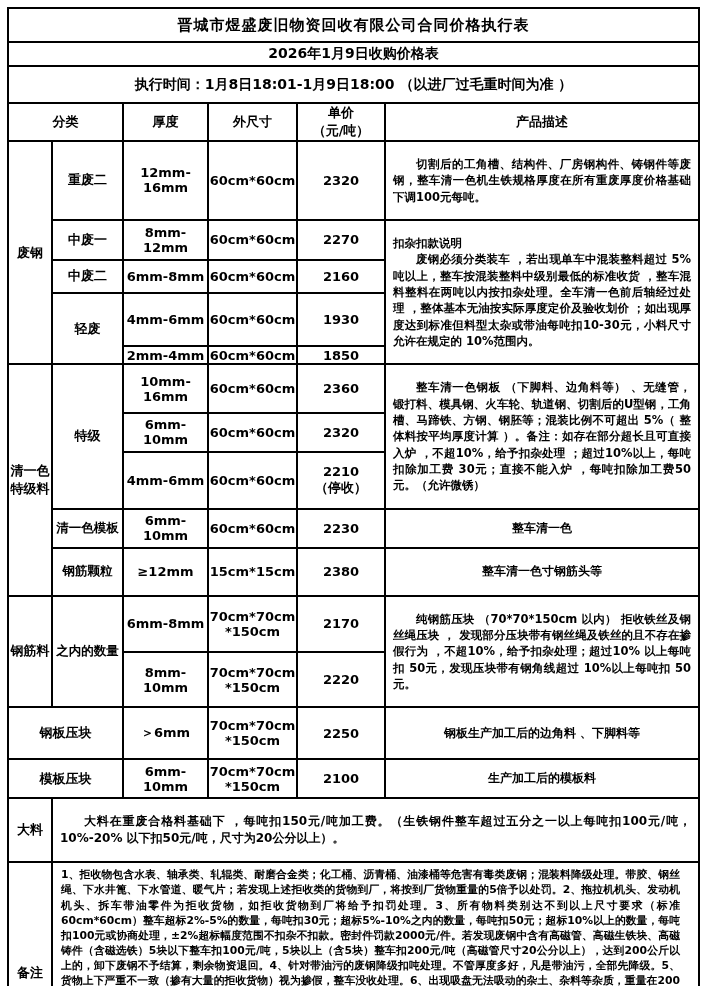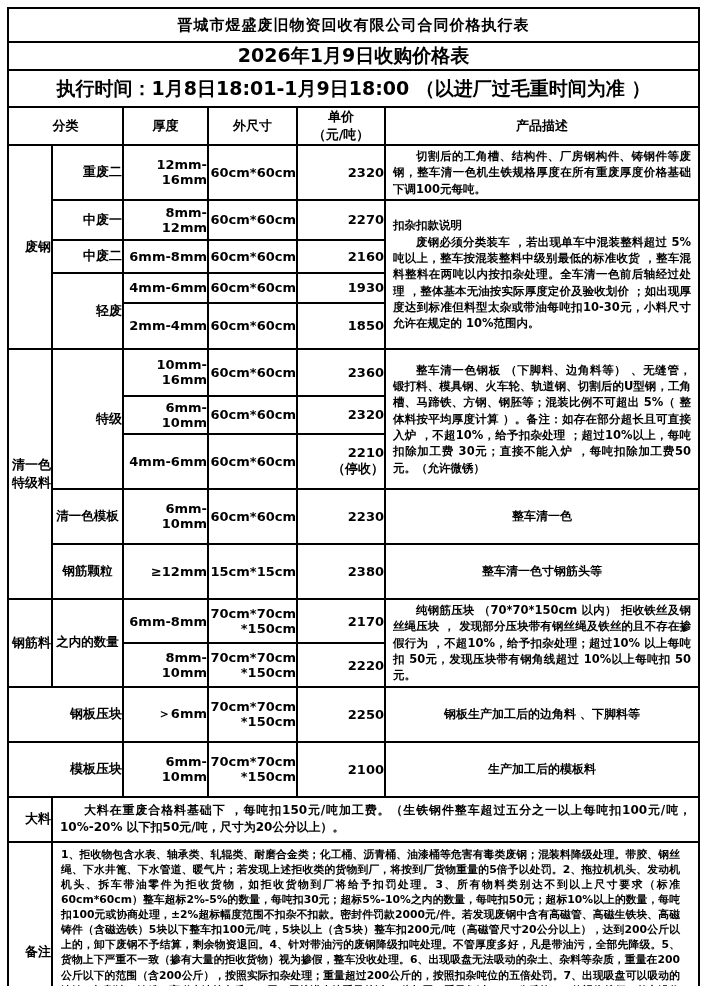--- a/index.html
+++ b/index.html
@@ -6,28 +6,28 @@
   html,body { background:#ffffff; }
   body {
     width:707px; height:986px; position:relative;
     font-family:"DejaVu Sans","Liberation Sans",sans-serif;
     font-weight:700; color:#000;
   }
   .sheet { position:absolute; left:7px; top:7px; width:693px; }
   table { border-collapse:collapse; width:693px; table-layout:fixed; }
   td { border:2px solid #000; vertical-align:middle; padding:0; overflow:hidden; }
   .title-cell   { font-size:15px; text-align:center; letter-spacing:1px; }
-  .sub-cell     { font-size:19px; text-align:center; }
+  .sub-cell     { font-size:14px; text-align:center; }
   .hdr          { font-size:13px; text-align:center; white-space:pre-line; }
-  .c            { font-size:13px; text-align:right; white-space:pre-line; }
+  .c            { font-size:13px; text-align:center; white-space:pre-line; }
   .cw           { font-size:12.5px; text-align:center; white-space:pre-line;border-radius:10px; }
-  .desc         { font-size:11.5px; line-height:1.42; padding:2px 7px; text-align:justify; vertical-align:middle; }
+  .desc         { font-size:11.5px; line-height:1.42; padding:14px 7px; text-align:justify; vertical-align:middle; }
   .desc-title   { text-align:left; text-indent:0; }
   .indent       { text-indent:2em; }
-  .desc-center  { font-size:12px; text-align:center; padding:18px 6px; }
+  .desc-center  { font-size:12px; text-align:center; padding:10px 6px; }
   .notes        { font-size:10.8px; line-height:1.4; padding:4px 18px 4px 8px; text-align:justify; vertical-align:middle; }
   .footer       { font-size:13px; padding:4px 8px; vertical-align:top; }
   .footer div   { white-space:pre-wrap; line-height:1.46;margin-left:8px; }
 </style>
 </head>
 <body>
 
 <div class="sheet">
 <table>
   <colgroup>
@@ -84,21 +84,21 @@
     <td class="c">6mm-8mm</td>
     <td class="c">60cm*60cm</td>
     <td class="c">2160</td>
   </tr>
   <tr style="height:30px">
     <td rowspan="2" class="c">轻废</td>
     <td class="c">4mm-6mm</td>
     <td class="c">60cm*60cm</td>
     <td class="c">1930</td>
   </tr>
-  <tr style="height:46px">
+  <tr style="height:18px">
     <td class="c">2mm-4mm</td>
     <td class="c">60cm*60cm</td>
     <td class="c">1850</td>
   </tr>
 
   <tr style="height:47px">
     <td rowspan="5" class="c">清一色
 特级料</td>
     <td rowspan="3" class="c">特级</td>
     <td class="c">10mm-16mm</td>

